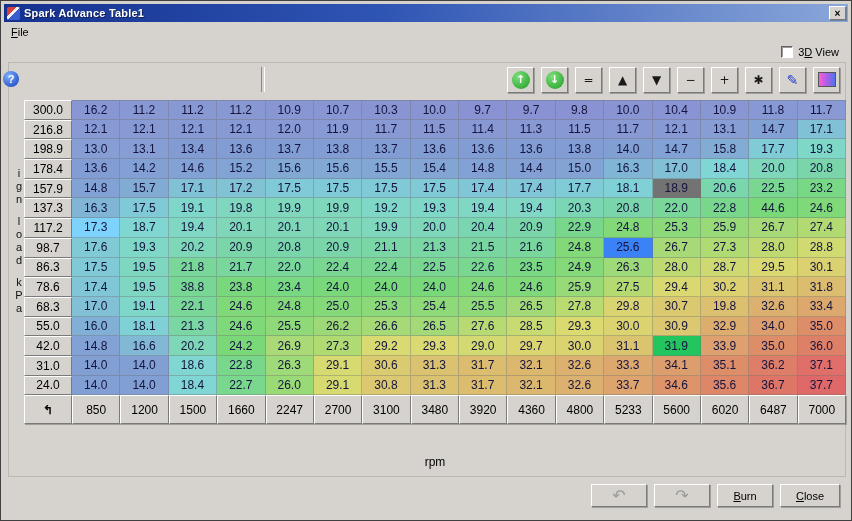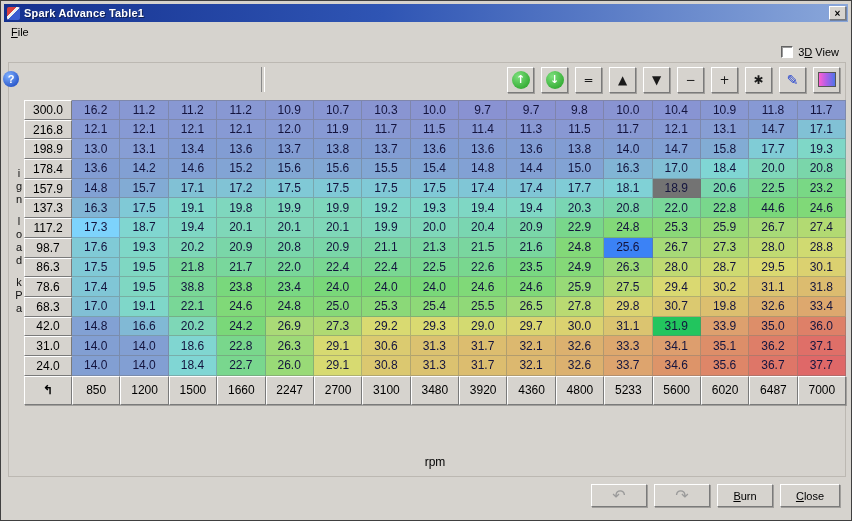--- a/index.html
+++ b/index.html
@@ -333,20 +333,39 @@
             <td class="value-cell" style="background: rgb(144, 217, 120);">25.5</td>
             <td class="value-cell" style="background: rgb(163, 218, 119);">26.5</td>
             <td class="value-cell" style="background: rgb(186, 218, 114);">27.8</td>
             <td class="value-cell" style="background: rgb(218, 211, 113);">29.8</td>
             <td class="value-cell" style="background: rgb(219, 201, 112);">30.7</td>
             <td class="value-cell" style="background: rgb(220, 191, 111);">19.8</td>
             <td class="value-cell" style="background: rgb(220, 177, 111);">32.6</td>
             <td class="value-cell" style="background: rgb(221, 168, 110);">33.4</td>
           </tr>
           <tr>
+            <td class="bevel yhead">55.0</td>
+            <td class="value-cell" style="background: rgb(129, 175, 213);">16.0</td>
+            <td class="value-cell" style="background: rgb(128, 209, 214);">18.1</td>
+            <td class="value-cell" style="background: rgb(122, 214, 162);">21.3</td>
+            <td class="value-cell" style="background: rgb(128, 217, 120);">24.6</td>
+            <td class="value-cell" style="background: rgb(144, 217, 120);">25.5</td>
+            <td class="value-cell" style="background: rgb(157, 218, 119);">26.2</td>
+            <td class="value-cell" style="background: rgb(165, 218, 119);">26.6</td>
+            <td class="value-cell" style="background: rgb(163, 218, 119);">26.5</td>
+            <td class="value-cell" style="background: rgb(183, 218, 114);">27.6</td>
+            <td class="value-cell" style="background: rgb(200, 218, 114);">28.5</td>
+            <td class="value-cell" style="background: rgb(218, 218, 113);">29.3</td>
+            <td class="value-cell" style="background: rgb(219, 210, 112);">30.0</td>
+            <td class="value-cell" style="background: rgb(219, 200, 112);">30.9</td>
+            <td class="value-cell" style="background: rgb(221, 173, 110);">32.9</td>
+            <td class="value-cell" style="background: rgb(221, 158, 110);">34.0</td>
+            <td class="value-cell" style="background: rgb(221, 142, 105);">35.0</td>
+          </tr>
+          <tr>
             <td class="bevel yhead">42.0</td>
             <td class="value-cell" style="background: rgb(130, 161, 212);">14.8</td>
             <td class="value-cell" style="background: rgb(129, 185, 213);">16.6</td>
             <td class="value-cell" style="background: rgb(126, 215, 183);">20.2</td>
             <td class="value-cell" style="background: rgb(122, 216, 121);">24.2</td>
             <td class="value-cell" style="background: rgb(170, 218, 119); margin-top: 32px;">26.9</td>
             <td class="value-cell" style="background: rgb(176, 218, 114);">27.3</td>
             <td class="value-cell" style="background: rgb(217, 218, 113);">29.2</td>
             <td class="value-cell" style="background: rgb(218, 218, 113);">29.3</td>
             <td class="value-cell" style="background: rgb(211, 218, 113);">29.0</td>

